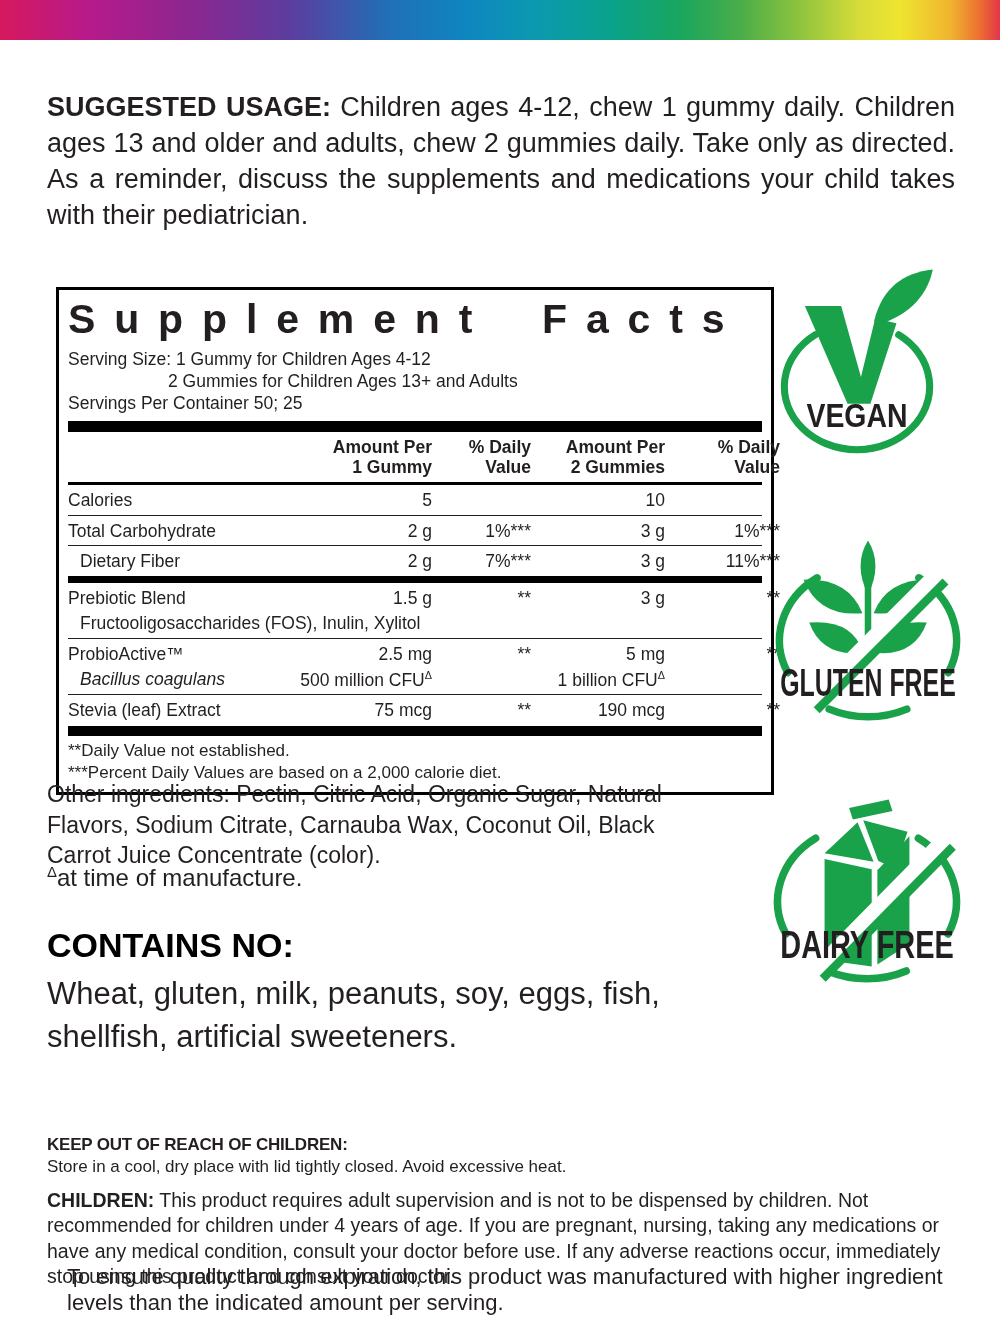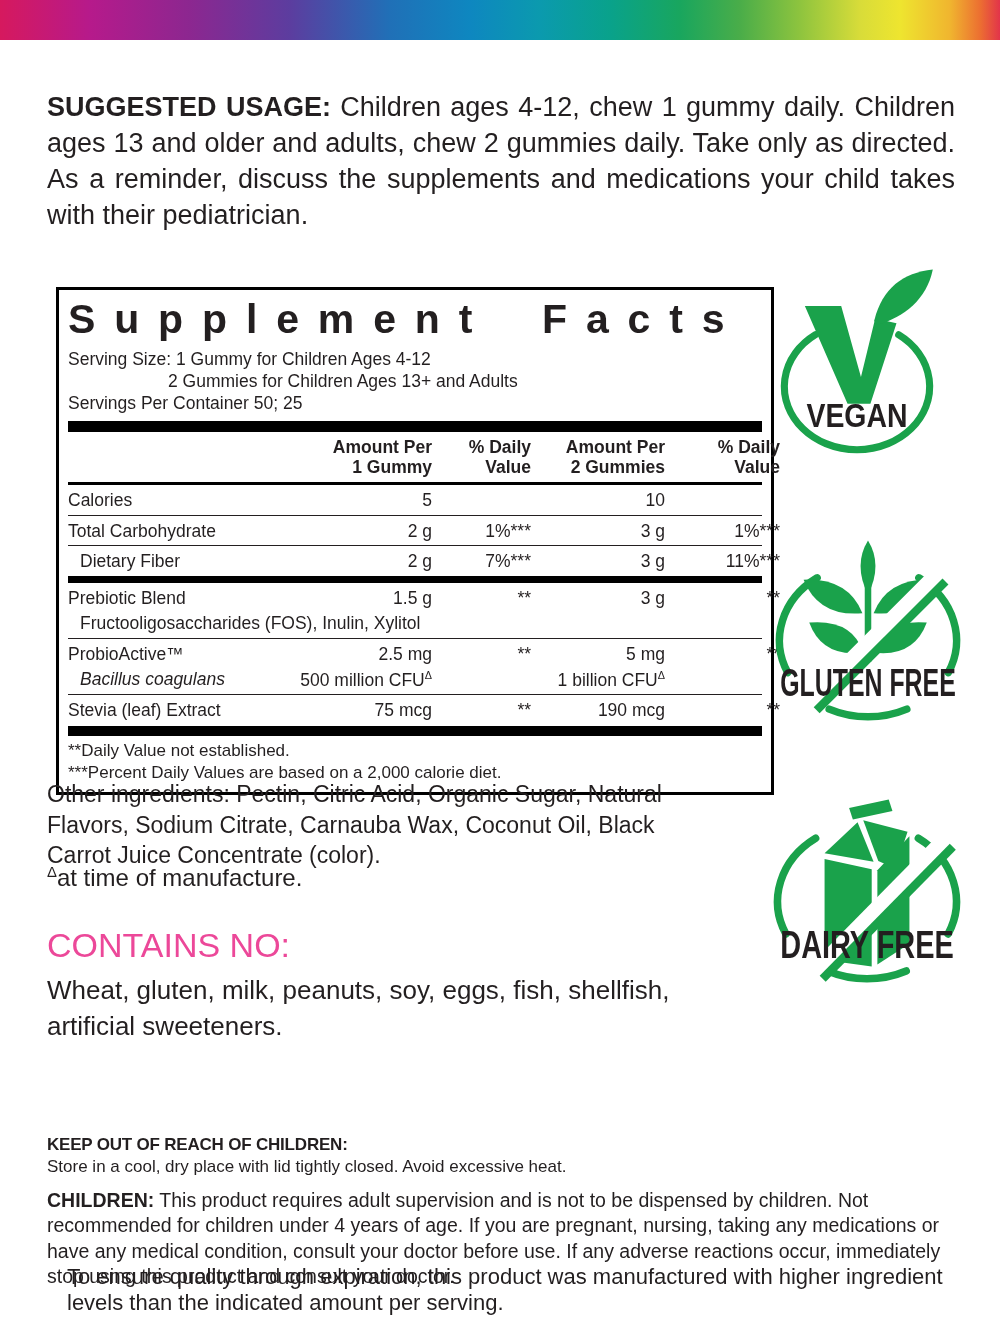--- a/index.html
+++ b/index.html
@@ -32,22 +32,22 @@
   .bar-thick{height:10px;background:#000;margin-top:1px;}
   .sf-foot{font-size:17px;line-height:1.3;padding-top:4px;}
   .ital{font-style:italic;}
   sup{font-size:0.62em;}
   
   .badge{position:absolute;}
   .badge svg text{font-family:"Liberation Sans",sans-serif;font-weight:bold;fill:#231f20;}
   
   .other{position:absolute;left:47px;top:779px;width:640px;font-size:23px;line-height:1.33;}
   .mfg{position:absolute;left:47px;top:864px;font-size:24px;}
-  .contains-h{position:absolute;left:47px;top:926px;font-size:34px;font-weight:normal;color:#ec4899;}
-  .contains-t{position:absolute;left:47px;top:972px;width:630px;font-size:26px;line-height:1.4;}
+  .contains-h{position:absolute;left:47px;top:926px;font-size:34px;font-weight:bold;color:#000000;}
+  .contains-t{position:absolute;left:47px;top:972px;width:630px;font-size:31px;line-height:1.4;}
   .keepout{position:absolute;left:47px;top:1134px;width:908px;font-size:17px;line-height:1.28;}
   .keepout .h{font-weight:bold;letter-spacing:-0.2px;}
   .warning{position:absolute;left:47px;top:1188px;width:912px;font-size:19.5px;line-height:1.3;}
   .warning b{font-weight:bold;}
   .quality{position:absolute;left:47px;top:1264px;width:912px;font-size:22px;margin-left:20px;}
 </style>
 </head>
 <body>
 
 <div class="page">

